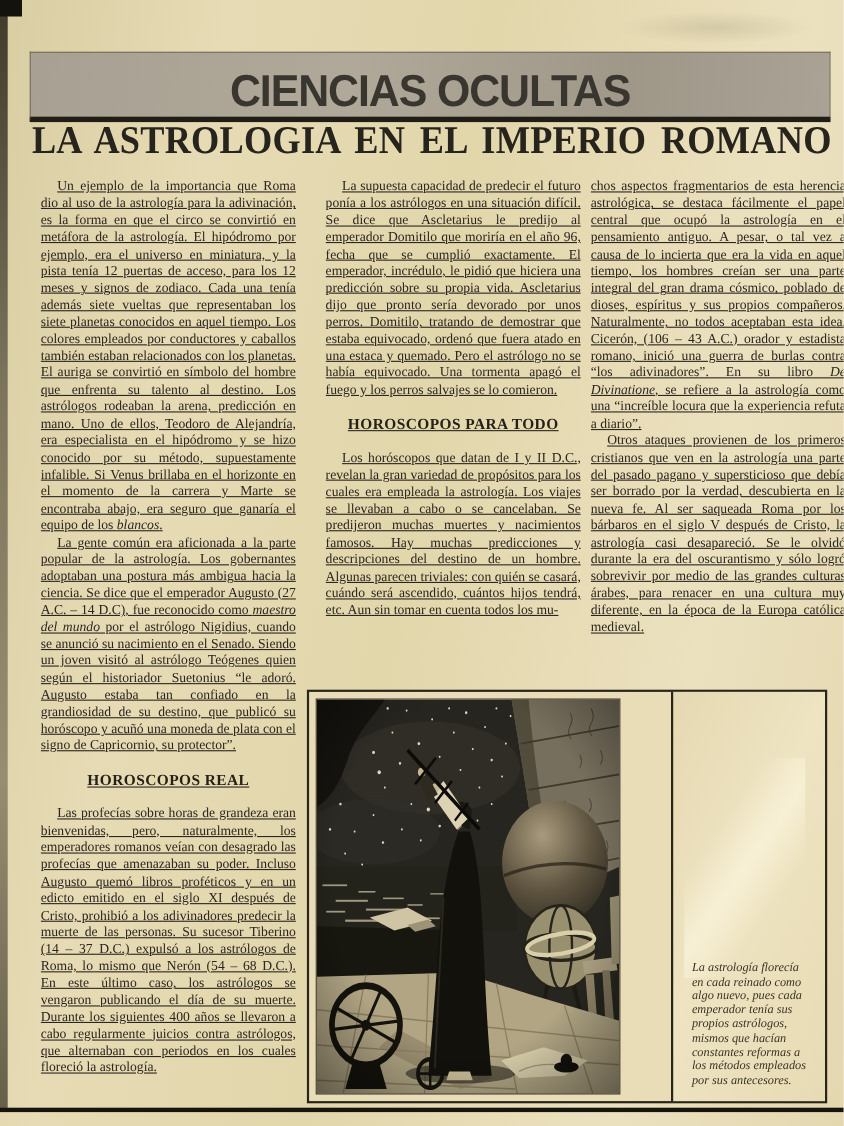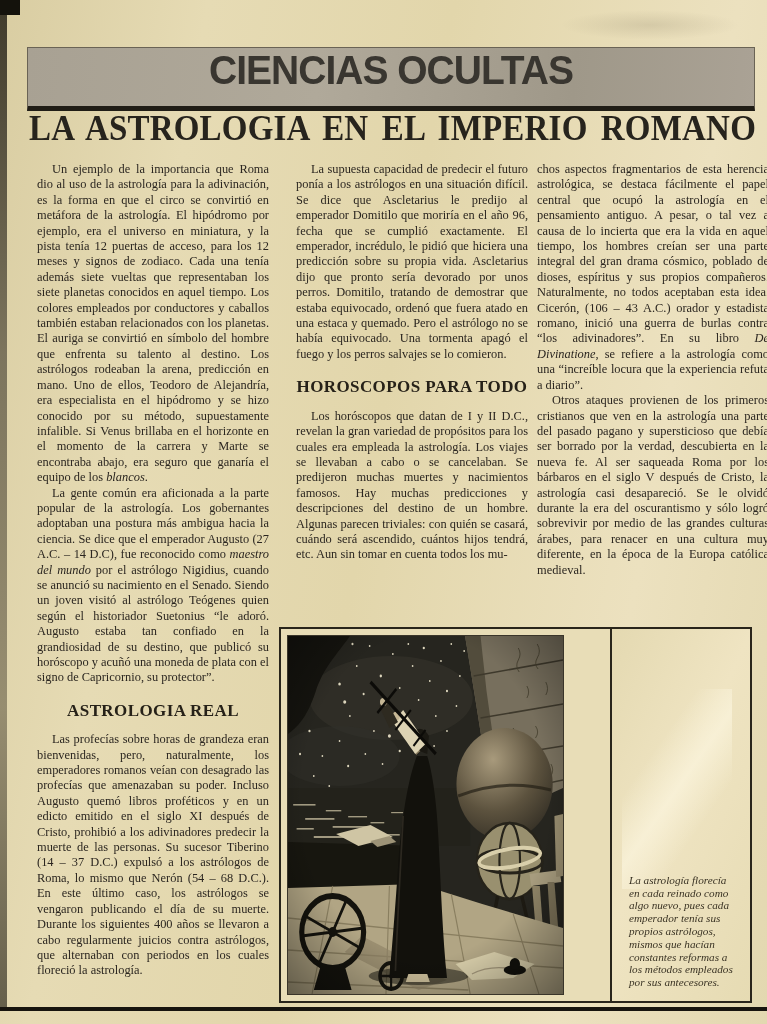--- a/index.html
+++ b/index.html
@@ -6,30 +6,30 @@
   body{width:767px;height:1024px;overflow:hidden;position:relative;
     background:linear-gradient(100deg,#d9cda2 0%,#e6dbb4 22%,#e2d6ab 48%,#ece1bf 78%,#e3d8b0 100%);
     font-family:"Liberation Serif", serif;color:#2b2620;}
   .edge-left{position:absolute;left:0;top:0;width:7px;height:1010px;
     background:linear-gradient(to bottom,#242016,#6b6450 35%,#8a8166 70%,#4f4a39);
     opacity:.85;}
   .corner-tl{position:absolute;left:0;top:0;width:20px;height:15px;background:#14120c;}
   .banner{position:absolute;left:27px;top:47px;width:726px;height:58px;
     background:linear-gradient(95deg,#a8a193 0%,#b0a99a 40%,#9f9889 75%,#aaa295 100%);
     border:1px solid #6a6355;border-bottom:5px solid #201d16;
-    display:flex;align-items:flex-start;justify-content:center;}
+    display:flex;align-items:flex-end;justify-content:center;}
   .banner span{font-family:"Liberation Sans",sans-serif;font-weight:bold;font-size:39px;
     letter-spacing:-1px;color:#393630;transform:scaleY(1.04);}
   .headline{position:absolute;left:29px;top:109px;width:727px;margin:0;
     font-size:33px;font-weight:bold;color:#27241d;letter-spacing:.2px;
     white-space:nowrap;text-align:justify;text-align-last:justify;transform:scaleY(1.08);transform-origin:top;}
   .col{position:absolute;top:162px;width:232px;font-size:12.4px;line-height:15.4px;
-    text-align:justify;overflow:hidden;}
+    text-align:justify;overflow:hidden;text-decoration:underline;}
   .col p{margin:0;text-indent:15px;}
-  .col h2{font-size:17px;font-weight:bold;text-align:center;letter-spacing:.4px;
+  .col h2{font-size:14px;font-weight:bold;text-align:center;letter-spacing:.4px;
     margin:17px 0 14px;color:#262118;text-indent:0;}
   .col1{left:37px;height:845px;}
   .col2{left:296px;height:463px;}
   .col3{left:537px;height:463px;}
   .figure-box{position:absolute;left:279px;top:627px;width:473px;height:376px;
     border:2px solid #29251b;background:#e8ddb7;display:flex;box-sizing:border-box;z-index:3;gap:40px;}
   .photo-wrap{flex:1;padding:7px;box-sizing:border-box;}
   .photo-wrap svg{width:100%;height:100%;display:block;outline:1px solid #3a352a;}
   .caption-panel{width:138px;border-left:2px solid #29251b;position:relative;
     background:linear-gradient(115deg,#e4d9b1,#efe4c2 45%,#e6dbb3);}
@@ -50,21 +50,21 @@
 
 <div class="banner">
   <span>CIENCIAS OCULTAS</span>
 </div>
 
 <h1 class="headline">LA ASTROLOGIA EN EL IMPERIO ROMANO</h1>
 
 <div class="col col1">
   <p><span>Un ejemplo de la importancia que Roma dio al uso de la astrología para la adivinación, es la forma en que el circo se convirtió en metáfora de la astrología. El hipódromo por ejemplo, era el universo en miniatura, y la pista tenía 12 puertas de acceso, para los 12 meses y signos de zodiaco. Cada una tenía además siete vueltas que representaban los siete planetas conocidos en aquel tiempo. Los colores empleados por conductores y caballos también estaban relacionados con los planetas. El auriga se convirtió en símbolo del hombre que enfrenta su talento al destino. Los astrólogos rodeaban la arena, predicción en mano. Uno de ellos, Teodoro de Alejandría, era especialista en el hipódromo y se hizo conocido por su método, supuestamente infalible. Si Venus brillaba en el horizonte en el momento de la carrera y Marte se encontraba abajo, era seguro que ganaría el equipo de los </span><i>blancos</i><span>.</span></p>
   <p><span>La gente común era aficionada a la parte popular de la astrología. Los gobernantes adoptaban una postura más ambigua hacia la ciencia. Se dice que el emperador Augusto (27 A.C. – 14 D.C), fue reconocido como </span><i>maestro del mundo</i><span> por el astrólogo Nigidius, cuando se anunció su nacimiento en el Senado. Siendo un joven visitó al astrólogo Teógenes quien según el historiador Suetonius “le adoró. Augusto estaba tan confiado en la grandiosidad de su destino, que publicó su horóscopo y acuñó una moneda de plata con el signo de Capricornio, su protector”.</span></p>
-  <h2>ASTROLOGIA REAL</h2>
+  <h2>HOROSCOPOS REAL</h2>
   <p>Las profecías sobre horas de grandeza eran bienvenidas, pero, naturalmente, los emperadores romanos veían con desagrado las profecías que amenazaban su poder. Incluso Augusto quemó libros proféticos y en un edicto emitido en el siglo XI después de Cristo, prohibió a los adivinadores predecir la muerte de las personas. Su sucesor Tiberino (14 – 37 D.C.) expulsó a los astrólogos de Roma, lo mismo que Nerón (54 – 68 D.C.). En este último caso, los astrólogos se vengaron publicando el día de su muerte. Durante los siguientes 400 años se llevaron a cabo regularmente juicios contra astrólogos, que alternaban con periodos en los cuales floreció la astrología.</p>
 </div>
 
 <div class="col col2">
   <p>La supuesta capacidad de predecir el futuro ponía a los astrólogos en una situación difícil. Se dice que Ascletarius le predijo al emperador Domitilo que moriría en el año 96, fecha que se cumplió exactamente. El emperador, incrédulo, le pidió que hiciera una predicción sobre su propia vida. Ascletarius dijo que pronto sería devorado por unos perros. Domitilo, tratando de demostrar que estaba equivocado, ordenó que fuera atado en una estaca y quemado. Pero el astrólogo no se había equivocado. Una tormenta apagó el fuego y los perros salvajes se lo comieron.</p>
   <h2>HOROSCOPOS PARA TODO</h2>
   <p>Los horóscopos que datan de I y II D.C., revelan la gran variedad de propósitos para los cuales era empleada la astrología. Los viajes se llevaban a cabo o se cancelaban. Se predijeron muchas muertes y nacimientos famosos. Hay muchas predicciones y descripciones del destino de un hombre. Algunas parecen triviales: con quién se casará, cuándo será ascendido, cuántos hijos tendrá, etc. Aun sin tomar en cuenta todos los mu-</p>
 </div>
 
 <div class="col col3">

